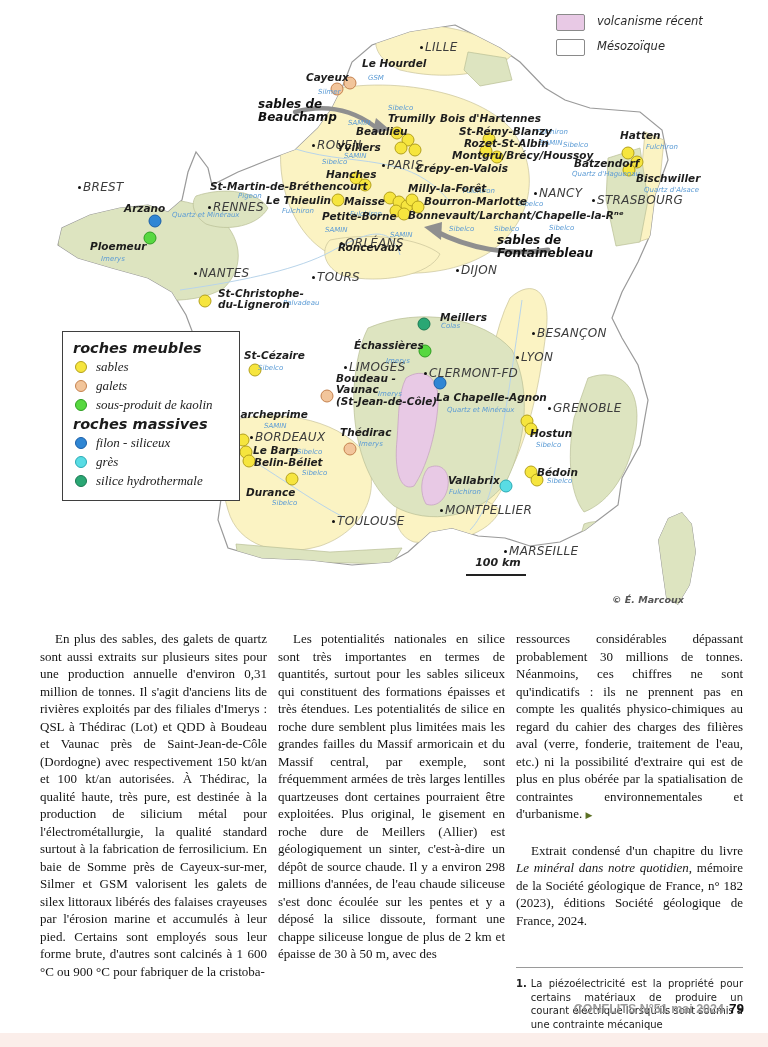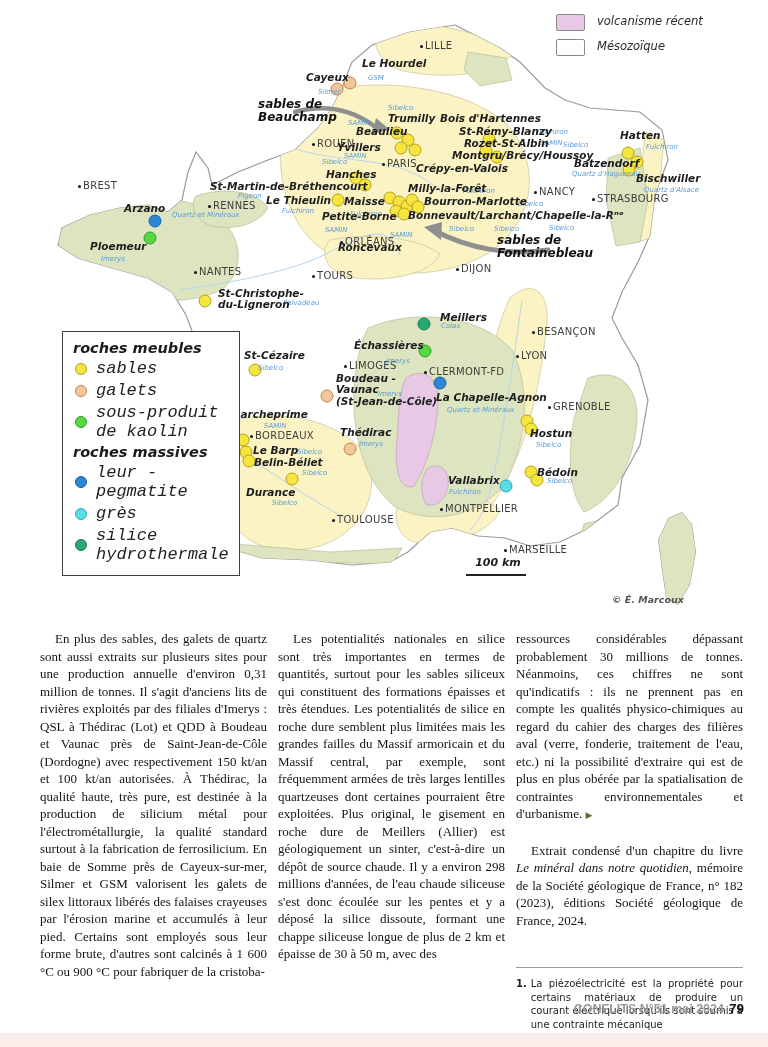--- a/index.html
+++ b/index.html
@@ -6,22 +6,22 @@
   body{width:768px;height:1047px;background:#ffffff;position:relative;overflow:hidden;
        font-family:"Liberation Serif",serif;color:#111;}
   
   .map{position:absolute;left:0;top:0;width:768px;height:618px;}
   .map svg{position:absolute;left:0;top:0;}
   .layer{position:absolute;left:0;top:0;width:768px;height:618px;}
   .site-label{position:absolute;font-family:"DejaVu Sans",sans-serif;font-style:italic;font-weight:bold;
       font-size:10.5px;color:#1d1d1d;white-space:pre-line;line-height:1.08;}
   .op-label{position:absolute;font-family:"DejaVu Sans",sans-serif;font-style:italic;
       font-size:7px;color:#5b9bd5;white-space:nowrap;}
-  .city{position:absolute;font-family:"DejaVu Sans",sans-serif;
-      font-size:10px;color:#3c3c3c;letter-spacing:.3px;white-space:nowrap;}
+  .city{position:absolute;font-family:"DejaVu Sans",sans-serif;font-style:italic;
+      font-size:12px;color:#3c3c3c;letter-spacing:.3px;white-space:nowrap;}
   .cdot{display:inline-block;width:3px;height:3px;background:#111;border-radius:50%;
       margin-right:2px;vertical-align:middle;}
   .annot{position:absolute;font-family:"DejaVu Sans",sans-serif;font-style:italic;font-weight:bold;
       font-size:12px;color:#111;white-space:pre-line;line-height:1.12;}
   .dot{position:absolute;width:13px;height:13px;border-radius:50%;transform:translate(-50%,-50%);
       box-sizing:border-box;}
   .sables{background:#f6e53e;border:1.5px solid #b4a11c;}
   .galets{background:#f2c59b;border:1.5px solid #c5824e;}
   .kaolin{background:#57d840;border:1.5px solid #2f9e22;}
   .pegmatite{background:#2f86d4;border:1.5px solid #1b5fa8;}
@@ -33,21 +33,21 @@
   .swatch{width:27px;height:15px;border:1px solid #8a8a8a;border-radius:2px;margin-right:12px;flex:0 0 auto;}
   .strat-label{font-family:"DejaVu Sans",sans-serif;font-style:italic;font-size:11.5px;color:#2b2b2b;
       white-space:pre-line;line-height:1.15;margin-top:1px;}
   
   .lbox{position:absolute;left:62px;top:331px;width:178px;background:#fff;border:1.5px solid #3f3f3f;
       padding:6px 10px 8px 10px;box-sizing:border-box;}
   .lbox-title{font-family:"DejaVu Sans",sans-serif;font-style:italic;font-weight:600;
       font-size:14.5px;color:#1b1b1b;margin:2px 0 3px 0;}
   .lrow{display:flex;align-items:center;margin:3px 0;}
   .ldot{width:12px;height:12px;border-radius:50%;margin:0 9px 0 2px;flex:0 0 auto;box-sizing:border-box;}
-  .llabel{font-family:Liberation Mono, monospace;font-style:italic;font-size:17px;color:#222;}
+  .llabel{font-family:Liberation Serif, serif;font-style:italic;font-size:13px;color:#222;}
   
   .scalebar{position:absolute;left:468px;top:556px;width:60px;text-align:center;
       font-family:"DejaVu Sans",sans-serif;font-style:italic;font-weight:bold;font-size:11px;color:#222;}
   .scaleline{position:absolute;left:466px;top:574px;width:60px;border-bottom:2px solid #222;}
   .copyright{position:absolute;left:612px;top:594px;font-family:"DejaVu Sans",sans-serif;
       font-style:italic;font-weight:bold;font-size:9.5px;color:#555;}
   
   .article{position:absolute;left:40px;top:630px;width:704px;display:flex;gap:11px;}
   .col{width:227px;font-size:13px;line-height:17.5px;text-align:justify;color:#141414;
       hyphens:auto;-webkit-hyphens:auto;}
@@ -314,21 +314,21 @@
         <div class="lrow">
           <span class="ldot kaolin"></span>
           <span class="llabel">sous-produit de kaolin</span>
         </div>
       </div>
     <div class="lbox-title">roches massives</div>
     <div>
 
         <div class="lrow">
           <span class="ldot pegmatite"></span>
-          <span class="llabel">leur - pegmatite</span>
+          <span class="llabel">filon - siliceux</span>
         </div>
 
         <div class="lrow">
           <span class="ldot gres"></span>
           <span class="llabel">grès</span>
         </div>
 
         <div class="lrow">
           <span class="ldot hydro"></span>
           <span class="llabel">silice hydrothermale</span>

